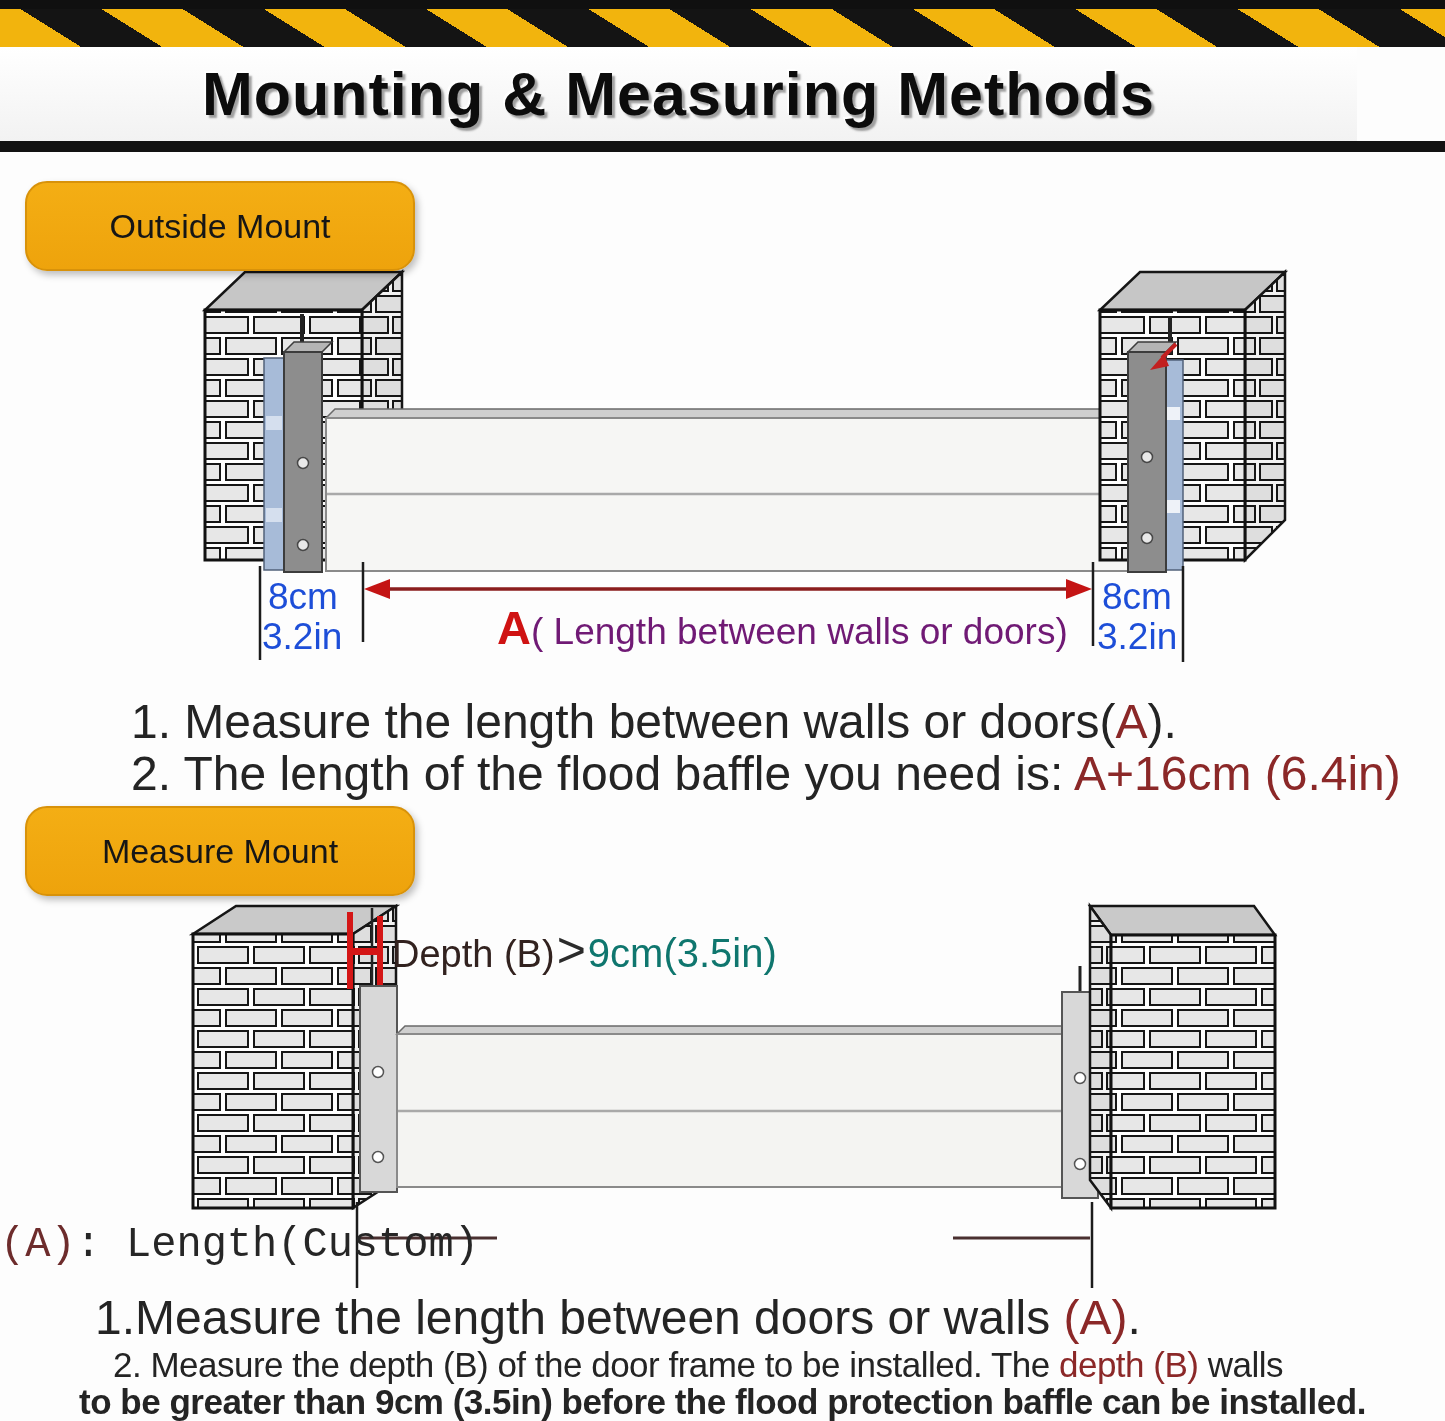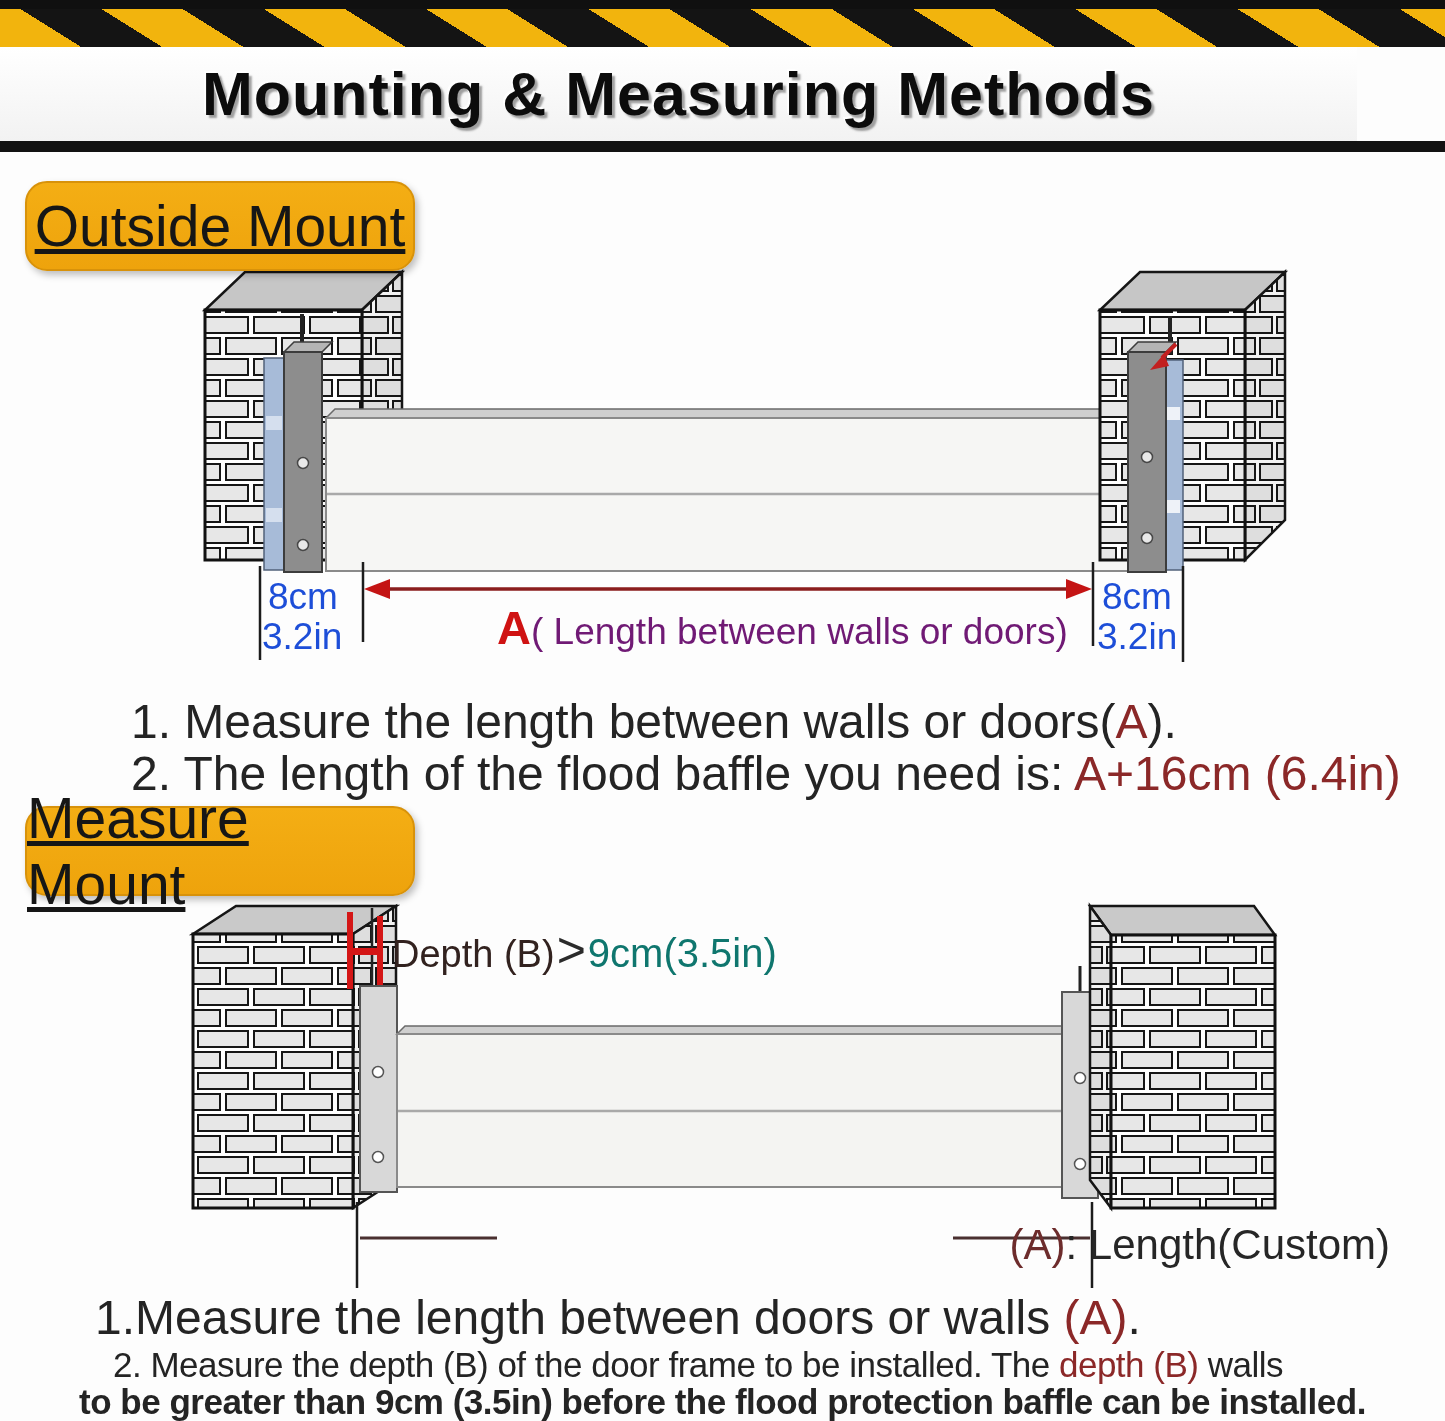--- a/index.html
+++ b/index.html
@@ -20,34 +20,34 @@
   .title{font-size:61px;font-weight:bold;letter-spacing:1px;color:#0c0c0c;
      text-shadow:-2px -2px 0 rgba(255,255,255,.8), 3px 3px 2px rgba(130,130,130,.75);}
   .header-rule{position:absolute;left:0;top:141px;width:1445px;height:11px;background:#121212;}
 
   
   .badge{position:absolute;left:25px;width:386px;height:86px;z-index:3;
      background:linear-gradient(180deg,#f4ae14,var(--label-yellow,#eea30c));
      border:2px solid #d8920a;border-radius:22px;
      box-shadow:3px 4px 7px rgba(0,0,0,.25);
      display:flex;align-items:center;justify-content:center;}
-  .badge span{font-size:57px;color:#161616;text-decoration:underline;}
+  .badge span{font-size:34px;color:#161616;}
   .badge.outside{top:181px;}
   .badge.inside{top:806px;}
 
   
   .dim{font-size:37px;color:#1d4ed8;}
   .span-label{display:flex;align-items:baseline;}
   .span-label .letter{font-size:47px;font-weight:bold;color:var(--accent-red,#cf1212);}
   .span-label .rest{font-size:37px;color:#701a75;}
   .depth-label{display:flex;align-items:baseline;}
   .depth-label .pre{font-size:38px;color:#32221f;}
   .depth-label .gt{font-size:50px;color:#2b2b2b;padding:0 2px;}
   .depth-label .val{font-size:40px;color:#0f766e;}
-  .length-label{width:1390px;text-align:right;font-size:42px;color:#262626;}
+  .length-label{width:1390px;text-align:left;font-size:42px;color:#262626;font-family:Liberation Mono, monospace;}
   .length-label .hl{color:#6d2c2c;}
 
   
   .step{font-size:48px;color:#242424;}
   .step .hl{color:#8b2828;}
   .step.narrow{font-size:35px;letter-spacing:-0.5px;}
   .step.centered{width:1445px;text-align:center;}
 </style>
 </head>
 <body>

